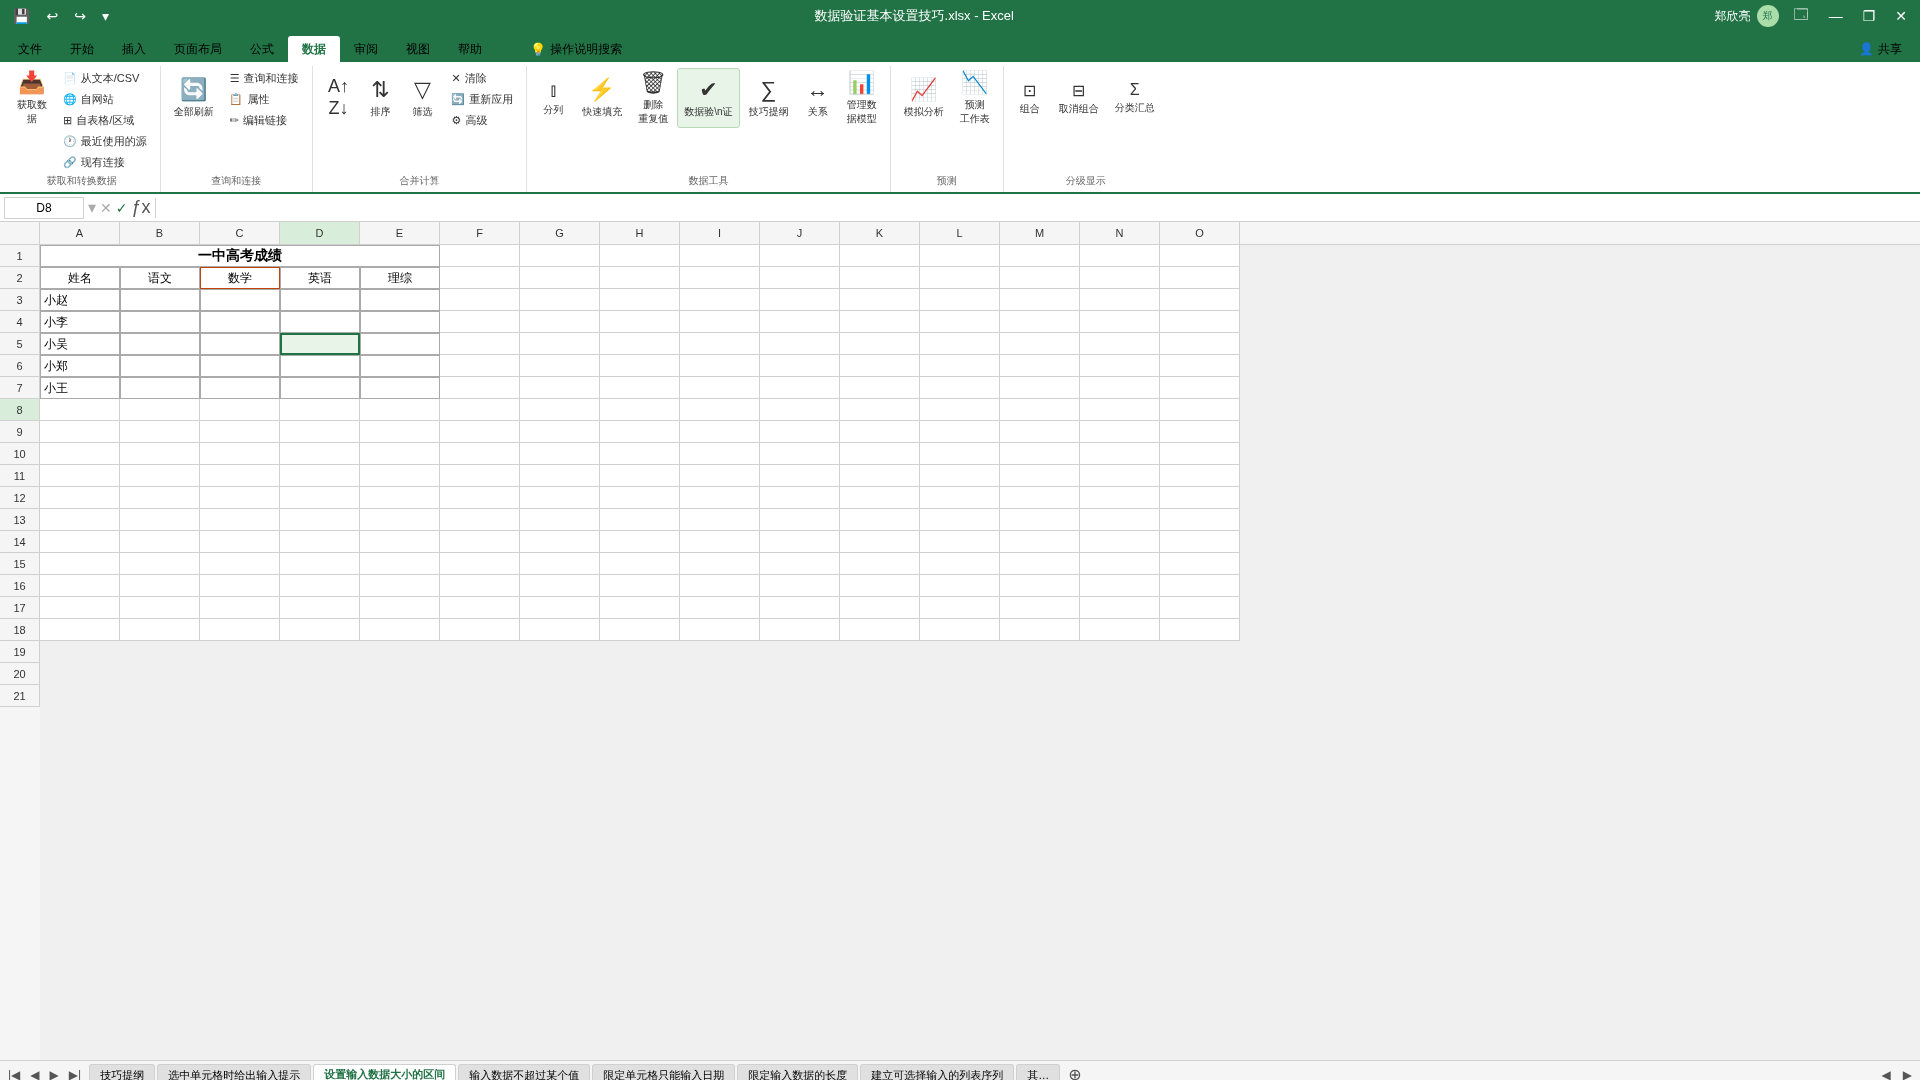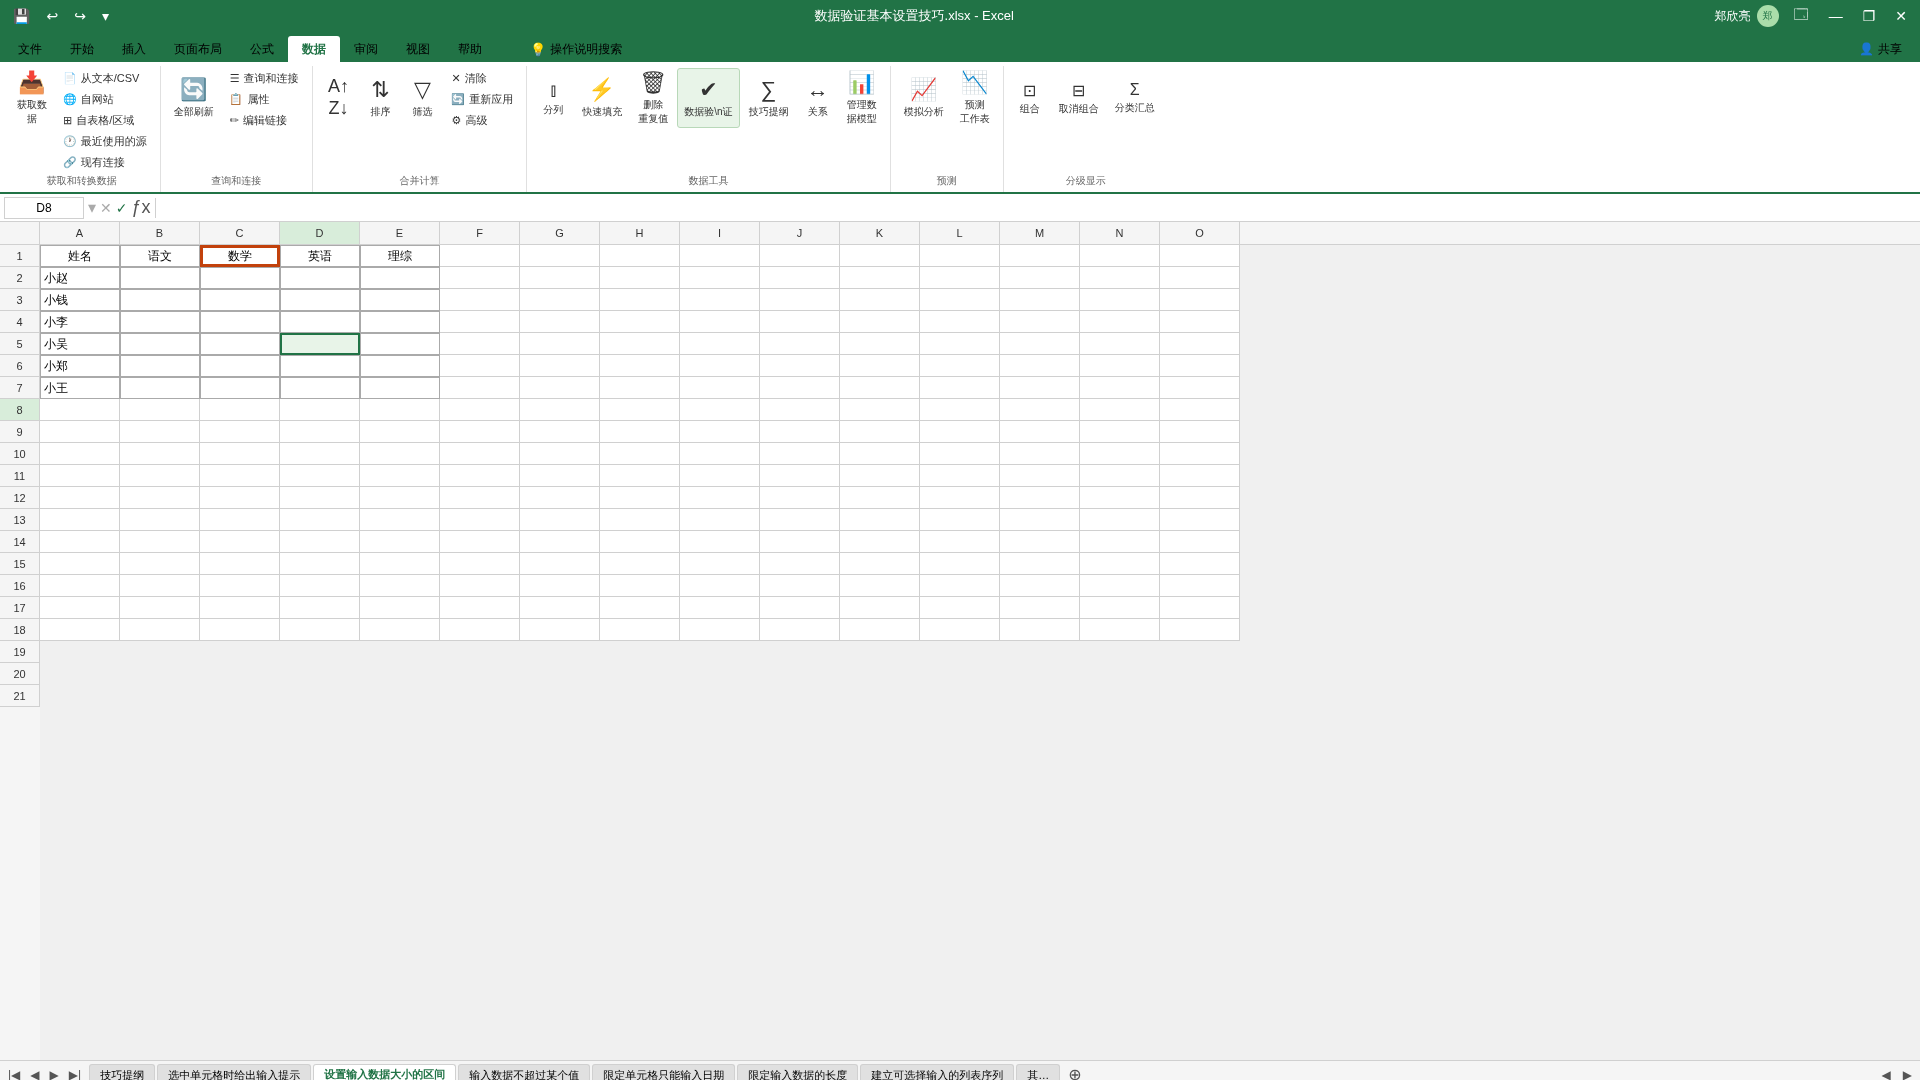--- a/index.html
+++ b/index.html
@@ -531,25 +531,38 @@
         <div class="row-header">15</div>
         <div class="row-header">16</div>
         <div class="row-header">17</div>
         <div class="row-header">18</div>
         <div class="row-header">19</div>
         <div class="row-header">20</div>
         <div class="row-header">21</div>
       </div>
       <div id="grid">
 
+        <div class="grid-row">
+          <div class="grid-cell col-a merged center" style="width:400px;min-width:400px;border:1px solid #aaa;font-size:14px;font-weight:bold;justify-content:center;">一中高考成绩</div>
+          <div class="grid-cell col-f"></div>
+          <div class="grid-cell col-g"></div>
+          <div class="grid-cell col-h"></div>
+          <div class="grid-cell col-i"></div>
+          <div class="grid-cell col-j"></div>
+          <div class="grid-cell col-k"></div>
+          <div class="grid-cell col-l"></div>
+          <div class="grid-cell col-m"></div>
+          <div class="grid-cell col-n"></div>
+          <div class="grid-cell col-o"></div>
+        </div>
 
         <div class="grid-row">
           <div class="grid-cell col-a center" style="border:1px solid #aaa;justify-content:center;">姓名</div>
           <div class="grid-cell col-b center" style="border:1px solid #aaa;justify-content:center;">语文</div>
-          <div class="grid-cell col-c center" style="border:3px solid #c2410c;justify-content:center;">数学</div>
+          <div class="grid-cell col-c center" style="border:1px solid #c2410c;justify-content:center;">数学</div>
           <div class="grid-cell col-d center" style="border:1px solid #aaa;justify-content:center;">英语</div>
           <div class="grid-cell col-e center" style="border:1px solid #aaa;justify-content:center;">理综</div>
           <div class="grid-cell col-f"></div>
           <div class="grid-cell col-g"></div>
           <div class="grid-cell col-h"></div>
           <div class="grid-cell col-i"></div>
           <div class="grid-cell col-j"></div>
           <div class="grid-cell col-k"></div>
           <div class="grid-cell col-l"></div>
           <div class="grid-cell col-m"></div>
@@ -568,37 +581,20 @@
           <div class="grid-cell col-h"></div>
           <div class="grid-cell col-i"></div>
           <div class="grid-cell col-j"></div>
           <div class="grid-cell col-k"></div>
           <div class="grid-cell col-l"></div>
           <div class="grid-cell col-m"></div>
           <div class="grid-cell col-n"></div>
           <div class="grid-cell col-o"></div>
         </div>
         <div class="grid-row">
-          <div class="grid-cell col-a" style="border:1px solid #aaa;">小钱</div>
-          <div class="grid-cell col-b" style="border:1px solid #aaa;"></div>
-          <div class="grid-cell col-c" style="border:1px solid #aaa;"></div>
-          <div class="grid-cell col-d" style="border:1px solid #aaa;"></div>
-          <div class="grid-cell col-e" style="border:1px solid #aaa;"></div>
-          <div class="grid-cell col-f"></div>
-          <div class="grid-cell col-g"></div>
-          <div class="grid-cell col-h"></div>
-          <div class="grid-cell col-i"></div>
-          <div class="grid-cell col-j"></div>
-          <div class="grid-cell col-k"></div>
-          <div class="grid-cell col-l"></div>
-          <div class="grid-cell col-m"></div>
-          <div class="grid-cell col-n"></div>
-          <div class="grid-cell col-o"></div>
-        </div>
-        <div class="grid-row">
           <div class="grid-cell col-a" style="border:1px solid #aaa;">小李</div>
           <div class="grid-cell col-b" style="border:1px solid #aaa;"></div>
           <div class="grid-cell col-c" style="border:1px solid #aaa;"></div>
           <div class="grid-cell col-d" style="border:1px solid #aaa;"></div>
           <div class="grid-cell col-e" style="border:1px solid #aaa;"></div>
           <div class="grid-cell col-f"></div>
           <div class="grid-cell col-g"></div>
           <div class="grid-cell col-h"></div>
           <div class="grid-cell col-i"></div>
           <div class="grid-cell col-j"></div>

